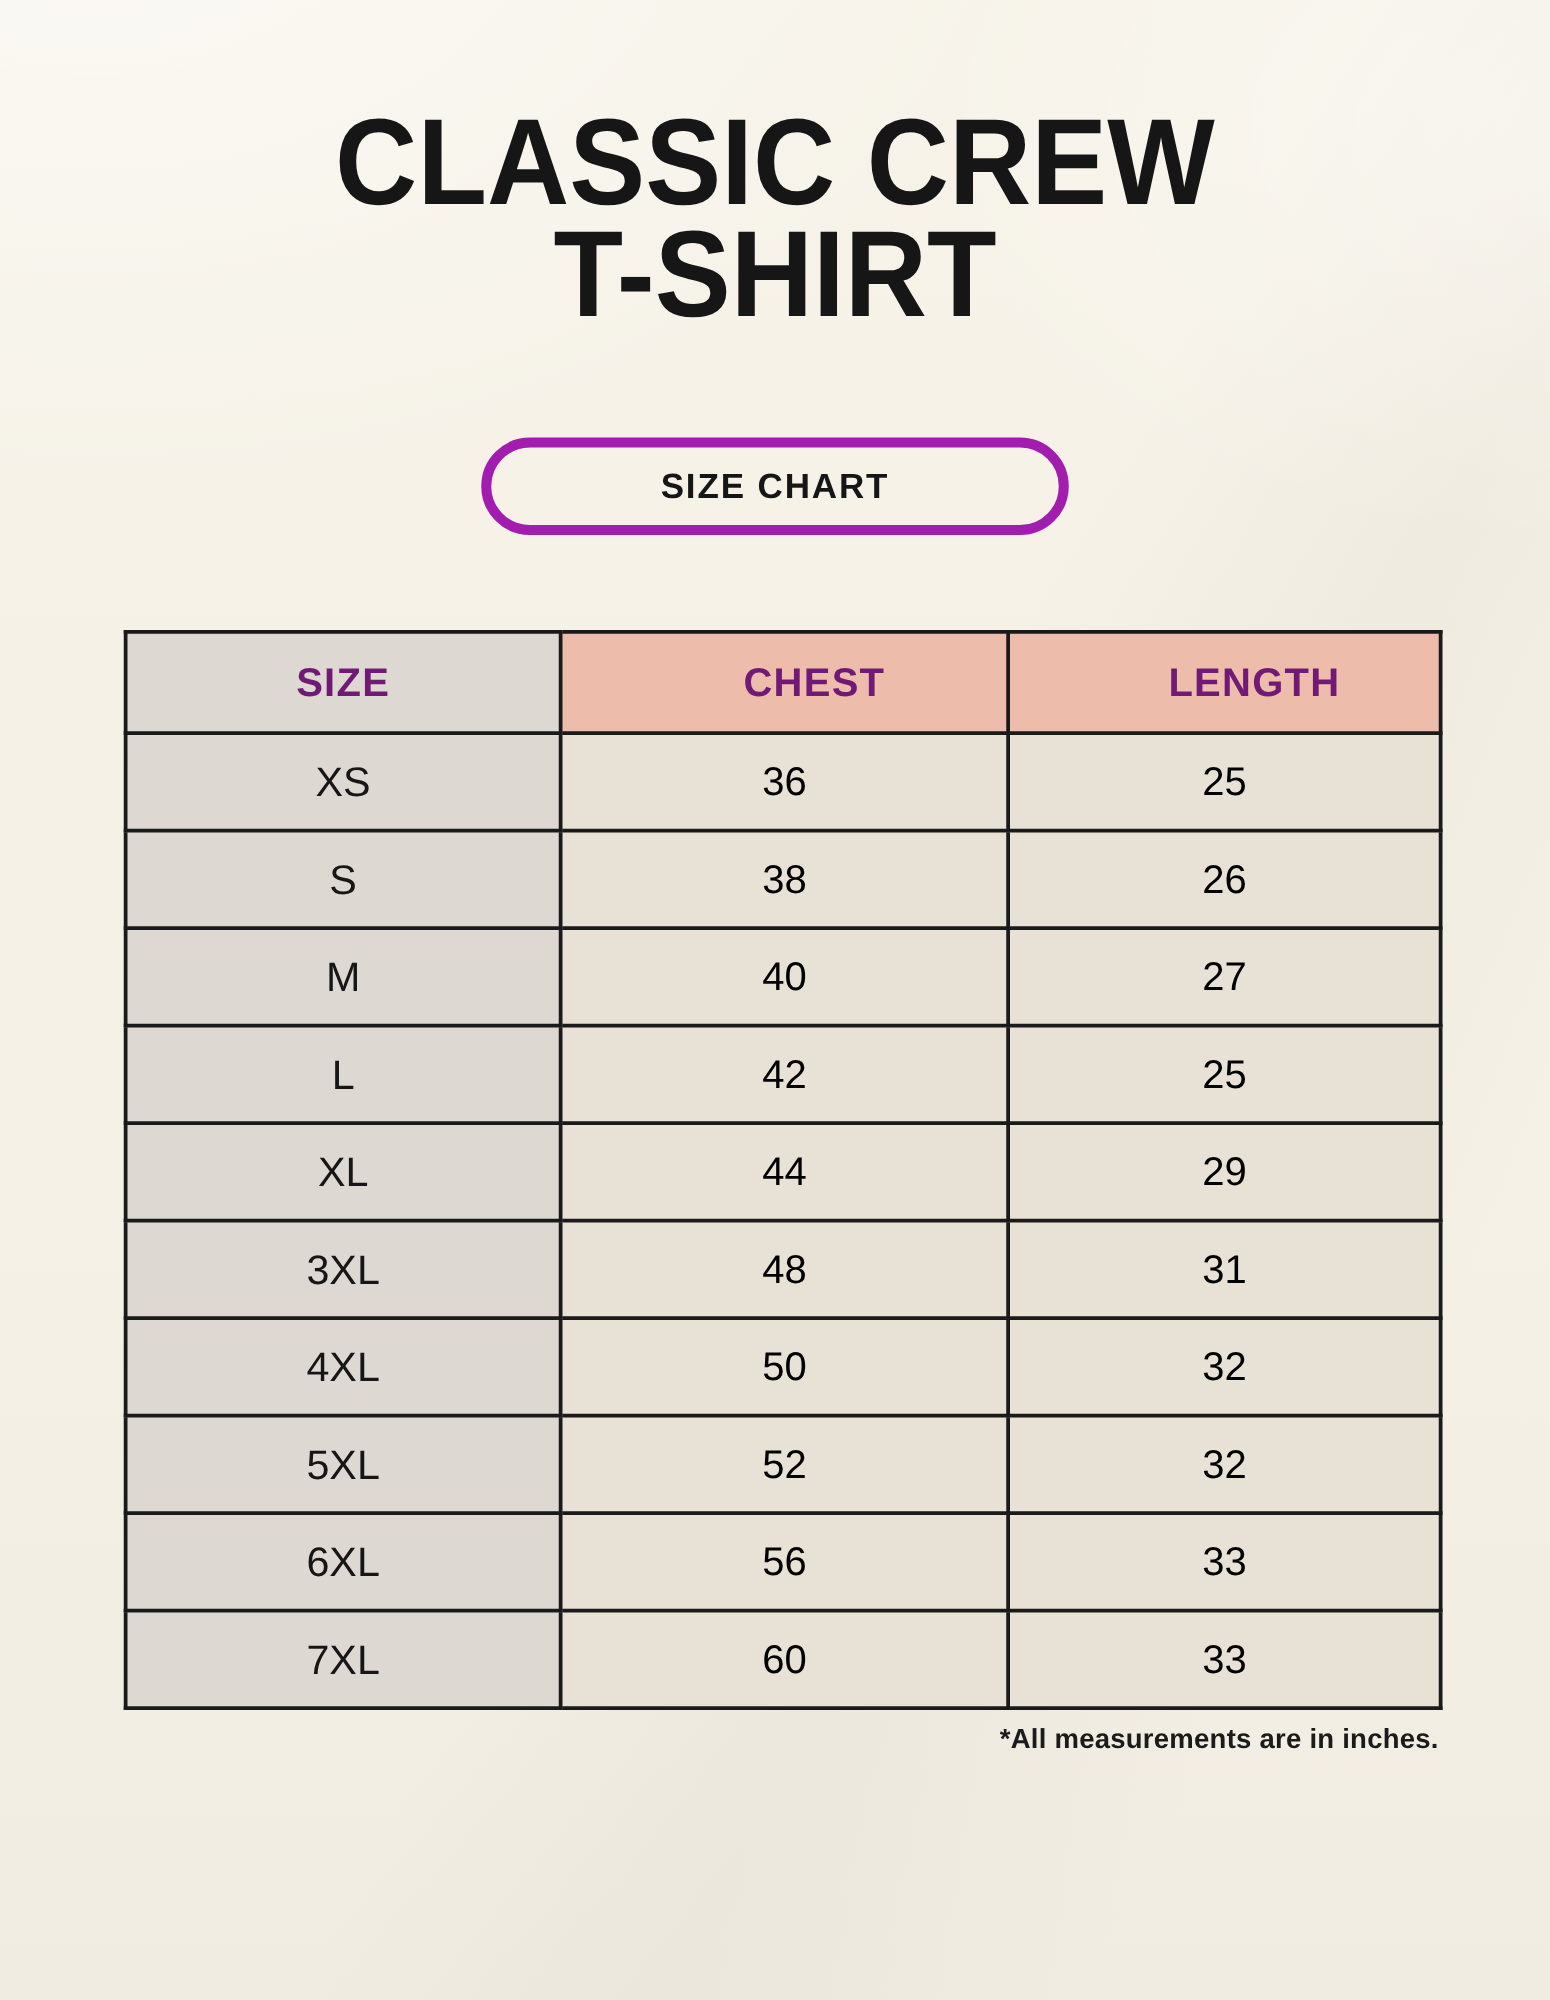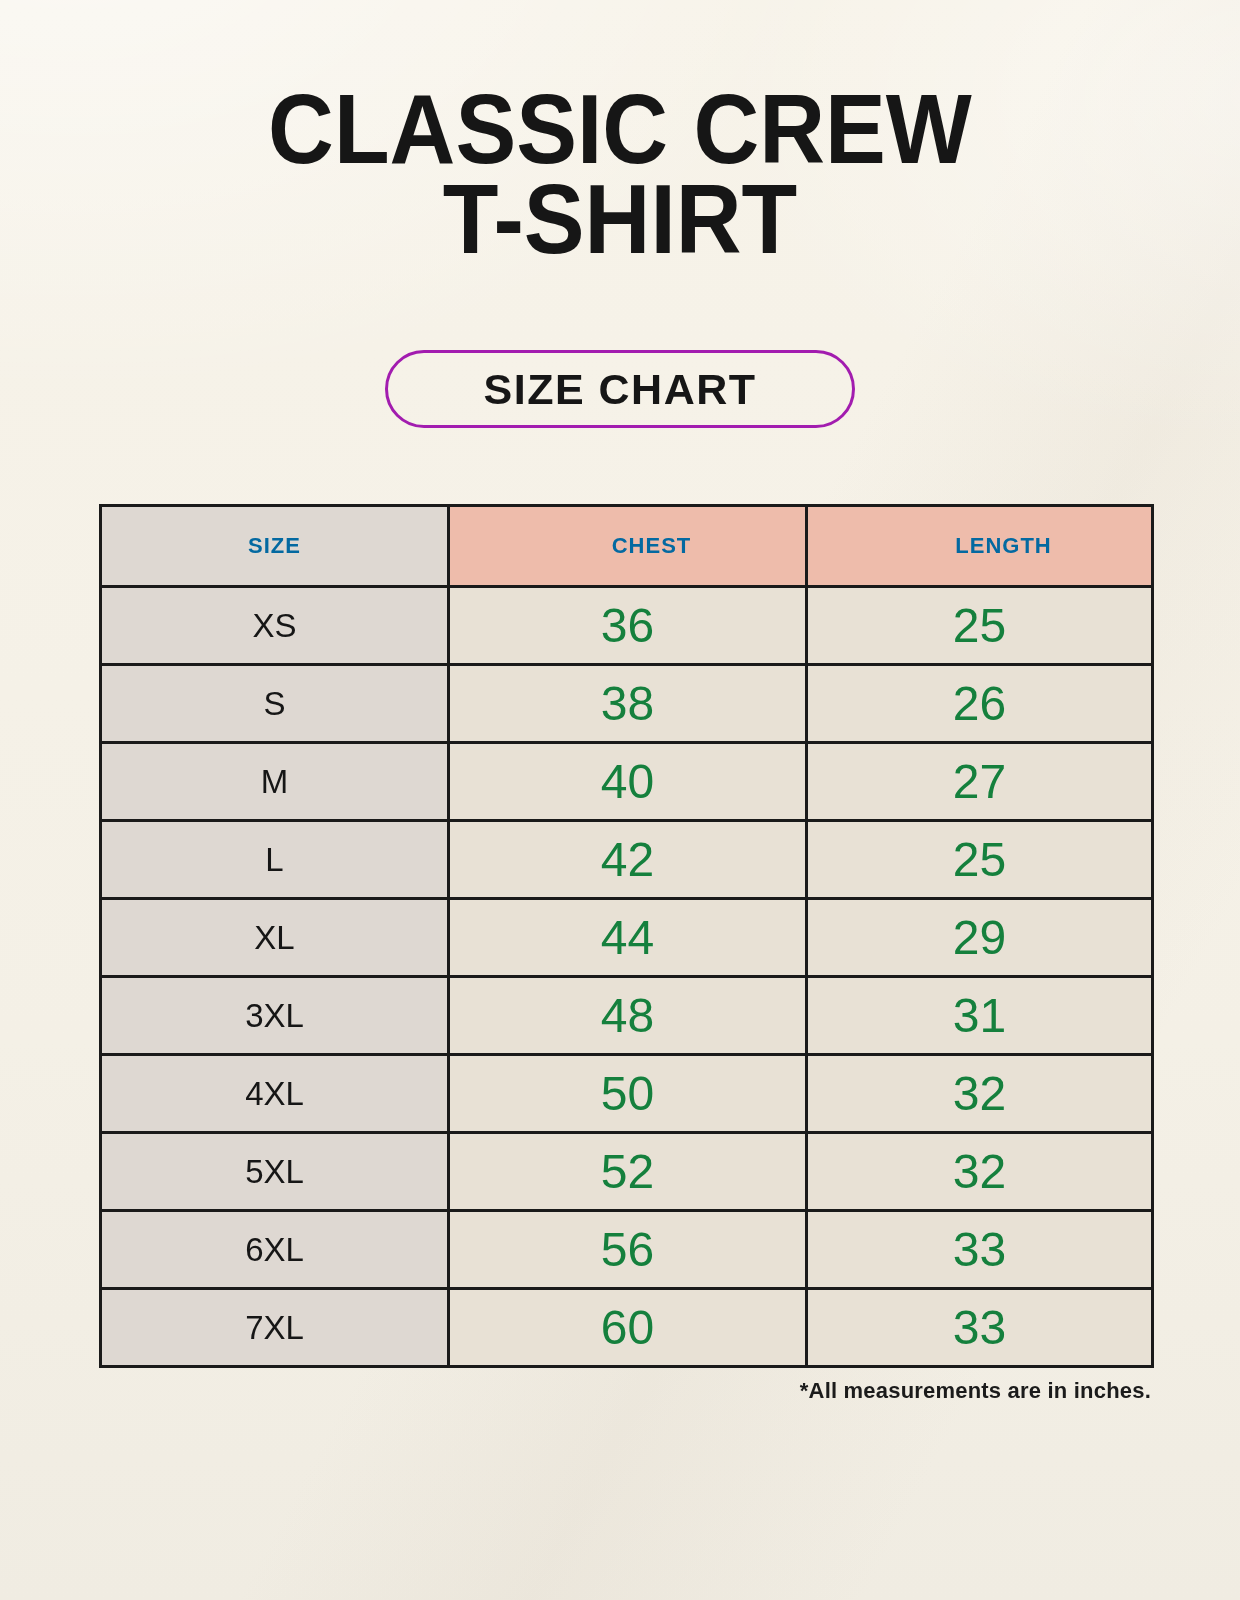--- a/index.html
+++ b/index.html
@@ -32,27 +32,27 @@
     transform-origin: 50% 50%;
     color: #161616;
   }
   h1.title span { display: block; }
 
   
   .pill {
     width: 470px;
     height: 78px;
     margin: 86px auto 0 auto;
-    border: 3px solid #a21caf;
+    border: 8px solid #a21caf;
     border-radius: 40px;
     box-sizing: border-box;
     display: flex;
     align-items: center;
     justify-content: center;
-    font-size: 43px;
+    font-size: 28px;
     font-weight: bold;
     letter-spacing: 1.5px;
     color: #161616;
     background: transparent;
   }
 
   
   .table-wrap {
     width: 1052px;
     margin: 76px 0 0 99px;
@@ -66,34 +66,34 @@
   col.c2 { width: 358px; }
   col.c3 { width: 346px; }
   .size-chart th, .size-chart td {
     border: 3px solid #1a1a1a;
     text-align: center;
     vertical-align: middle;
     padding: 0;
   }
   .size-chart thead th {
     height: 78px;
-    font-size: 22px;
+    font-size: 32px;
     font-weight: bold;
     letter-spacing: 1px;
-    color: #0369a1;
+    color: #701a75;
     margin-left: 15px;
   }
   .size-chart thead th.col-size { background: var(--size-column-bg, #ded8d2); }
   .size-chart thead th.accent  { background: var(--header-accent, #eebcab); padding-left: 48px; }
   .size-chart td {
     height: 75px;
-    font-size: 48px;
+    font-size: 32px;
     font-weight: normal;
     background: var(--cell-bg, #e8e1d5);
-    color: #15803d;
+    color: #000000;
   }
   .size-chart td.size-cell {
     font-size: 33px;
     font-weight: normal;
     background: var(--size-column-bg, #ded8d2);
     color: #161616;
   }
 
   .footnote {
     width: 1052px;

